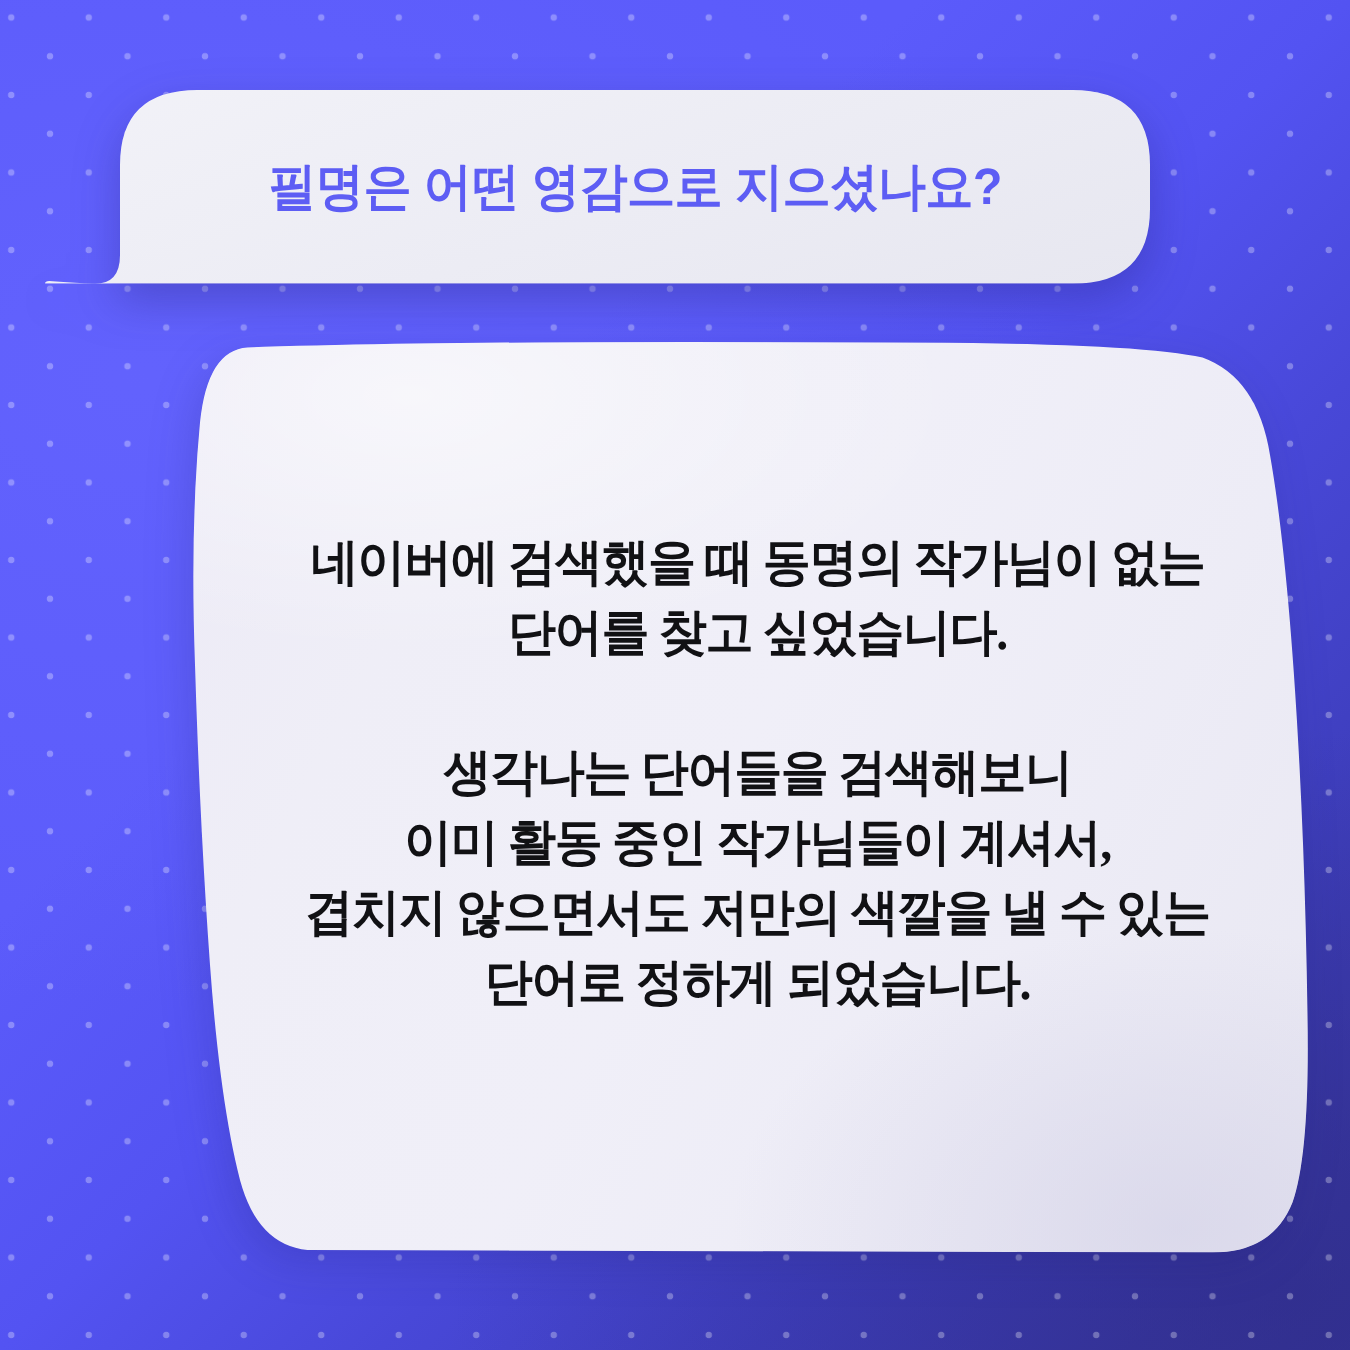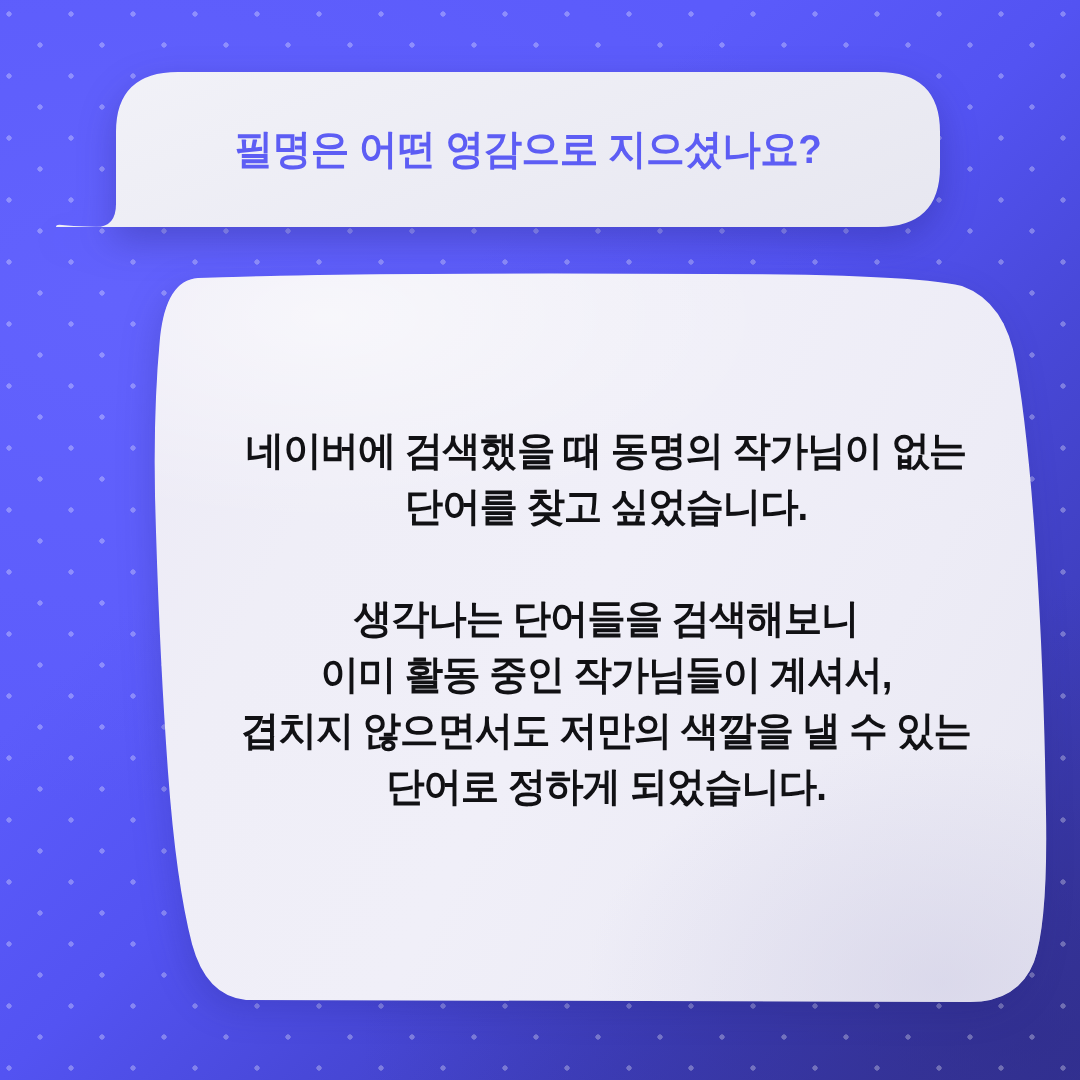--- a/index.html
+++ b/index.html
@@ -43,21 +43,21 @@
     background-image:
       radial-gradient(circle, rgba(255,255,255,0.30) 2.4px, rgba(255,255,255,0) 2.9px),
       radial-gradient(circle, rgba(255,255,255,0.30) 2.4px, rgba(255,255,255,0) 2.9px);
     background-size: 62px 62px, 62px 62px;
     background-position: 9px 14px, 40px 45px;
   }
 
   
   .q-bubble-wrap {
     position: absolute;
-    left: 56px;
+    left: 36px;
     top: 72px;
     width: 884px;
     height: 155px;
     filter: drop-shadow(0 14px 18px rgba(30, 25, 110, 0.30));
   }
   .q-bubble {
     position: absolute;
     inset: 0;
     background: linear-gradient(160deg, #f2f2f8 0%, #ececf4 55%, #e7e7f0 100%);
     -webkit-clip-path: path("M 0 155 L 40 155 Q 60 155 60 132 L 60 60 Q 60 0 122 0 L 822 0 Q 884 0 884 60 L 884 95 Q 884 155 822 155 L 62 155 Q 28 155 6 153 Q 0 152 0 155 Z");
@@ -81,20 +81,21 @@
   }
 
   
   .a-card-wrap {
     position: absolute;
     left: 150px;
     top: 272px;
     width: 900px;
     height: 740px;
     filter: drop-shadow(-6px 10px 16px rgba(30, 25, 110, 0.18));
+    font-family: Liberation Serif, serif;
   }
   .a-card {
     position: absolute;
     inset: 0;
     background:
       linear-gradient(118deg,
         #eceaf6 0%,
         #efeef7 22%,
         #f0eff8 48%,
         #edecf6 72%,

